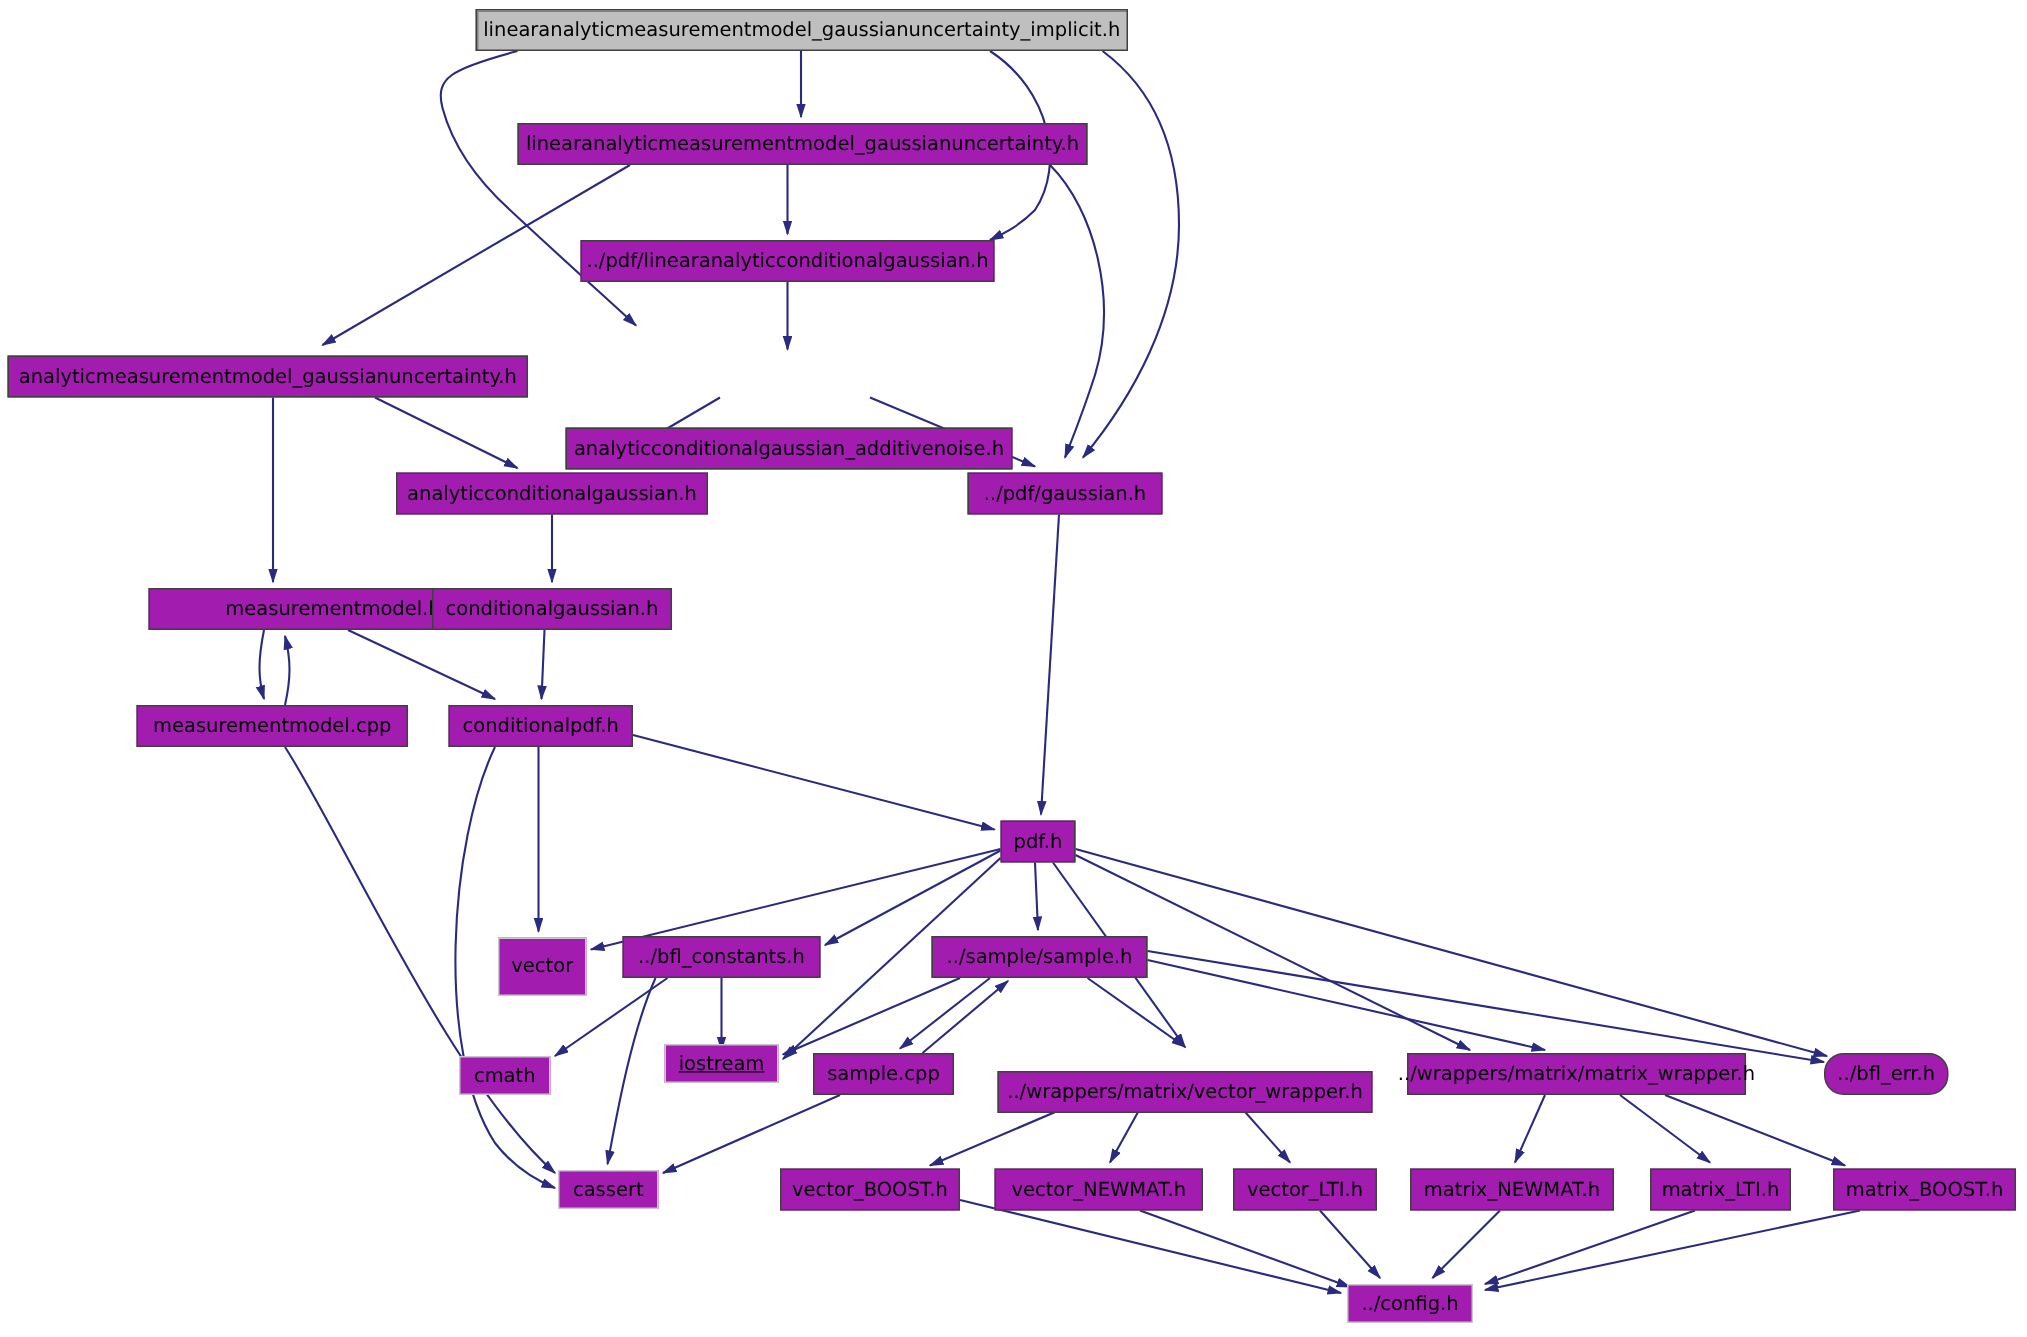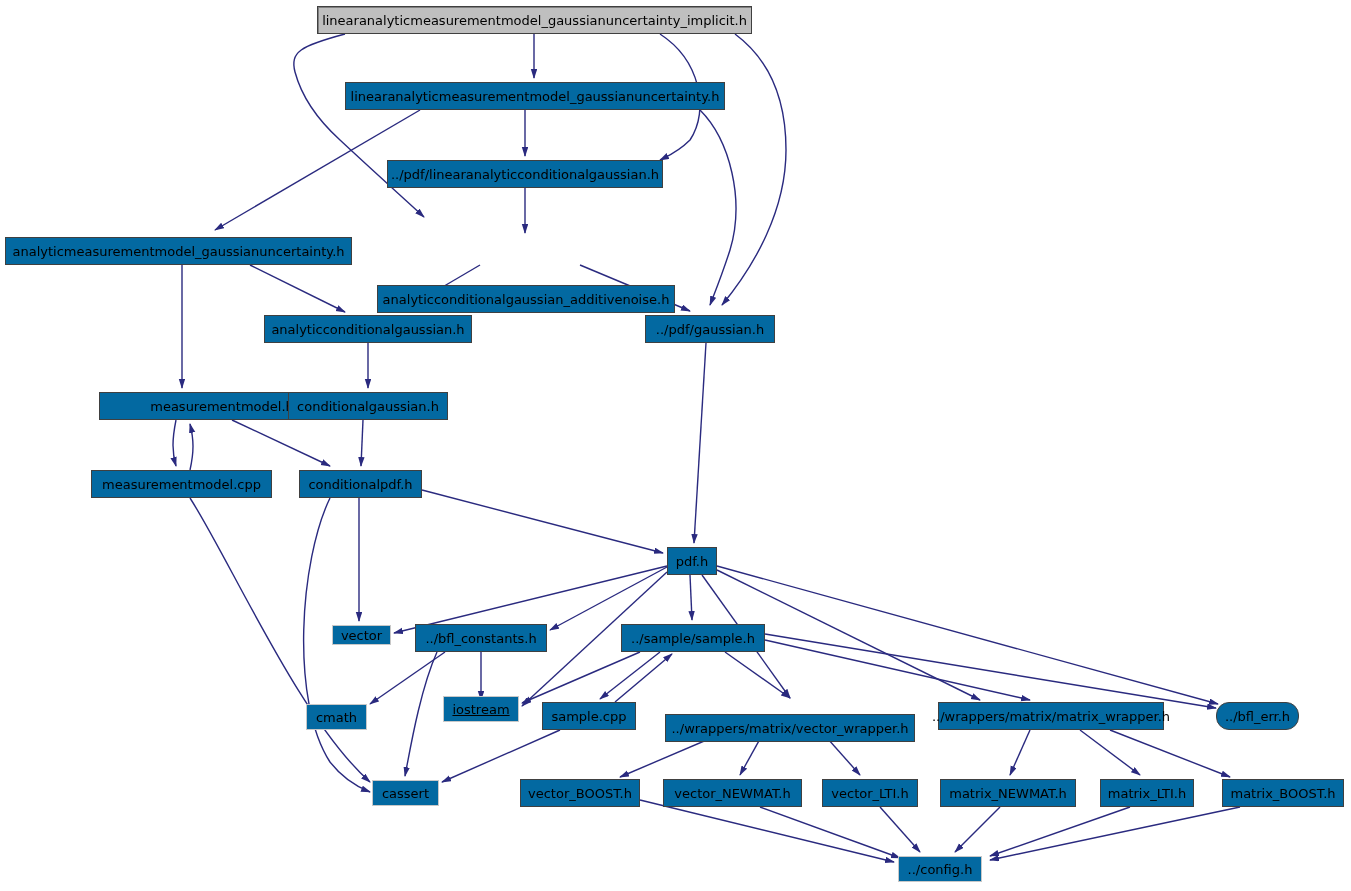--- a/index.html
+++ b/index.html
@@ -1,20 +1,20 @@
 <!DOCTYPE html>
 <html><head>
 <meta charset="utf-8">
 <style>
   html,body{margin:0;padding:0;background:#ffffff;}
   #canvas{position:relative;width:1351px;height:891px;background:#ffffff;
           font-family:"DejaVu Sans","Liberation Sans",sans-serif;overflow:hidden;}
   #edges{position:absolute;left:0;top:0;width:1351px;height:891px;}
   .node{position:absolute;box-sizing:border-box;display:flex;align-items:center;
-        justify-content:center;background:#0369a1;border:1px solid #000000;
+        justify-content:center;background:#a21caf;border:1px solid #000000;
         font-size:13px;color:#000000;white-space:nowrap;line-height:1;}
   .node.root{background:#bfbfbf;border:1px solid #404040;box-shadow:1px 1px 0 0 #808080 inset;}
   .node.user{border:1px solid #404040;}
   .node.sys{border:1px solid #c8c8c8;}
   .node .lbl{padding:0 6px;pointer-events:none;text-align:center;}
 </style>
 </head>
 <body>
 
 <div id="canvas">
@@ -108,21 +108,21 @@
       </div>
       <div class="node user" style="left: 91px; top: 470px; width: 181px; height: 28px;">
         <span class="lbl">measurementmodel.cpp</span>
       </div>
       <div class="node user" style="left: 299px; top: 470px; width: 123px; height: 28px;">
         <span class="lbl">conditionalpdf.h</span>
       </div>
       <div class="node user" style="left: 667px; top: 547px; width: 50px; height: 28px;">
         <span class="lbl">pdf.h</span>
       </div>
-      <div class="node sys" style="left: 332px; top: 625px; width: 59px; height: 20px;">
+      <div class="node sys" style="left: 332px; top: 625px; width: 59px; height: 39px;">
         <span class="lbl">vector</span>
       </div>
       <div class="node user" style="left: 415px; top: 624px; width: 132px; height: 28px;">
         <span class="lbl">../bfl_constants.h</span>
       </div>
       <div class="node user" style="left: 621px; top: 624px; width: 144px; height: 28px;">
         <span class="lbl">../sample/sample.h</span>
       </div>
       <div class="node sys" style="left: 306px; top: 704px; width: 61px; height: 26px;">
         <span class="lbl">cmath</span>

